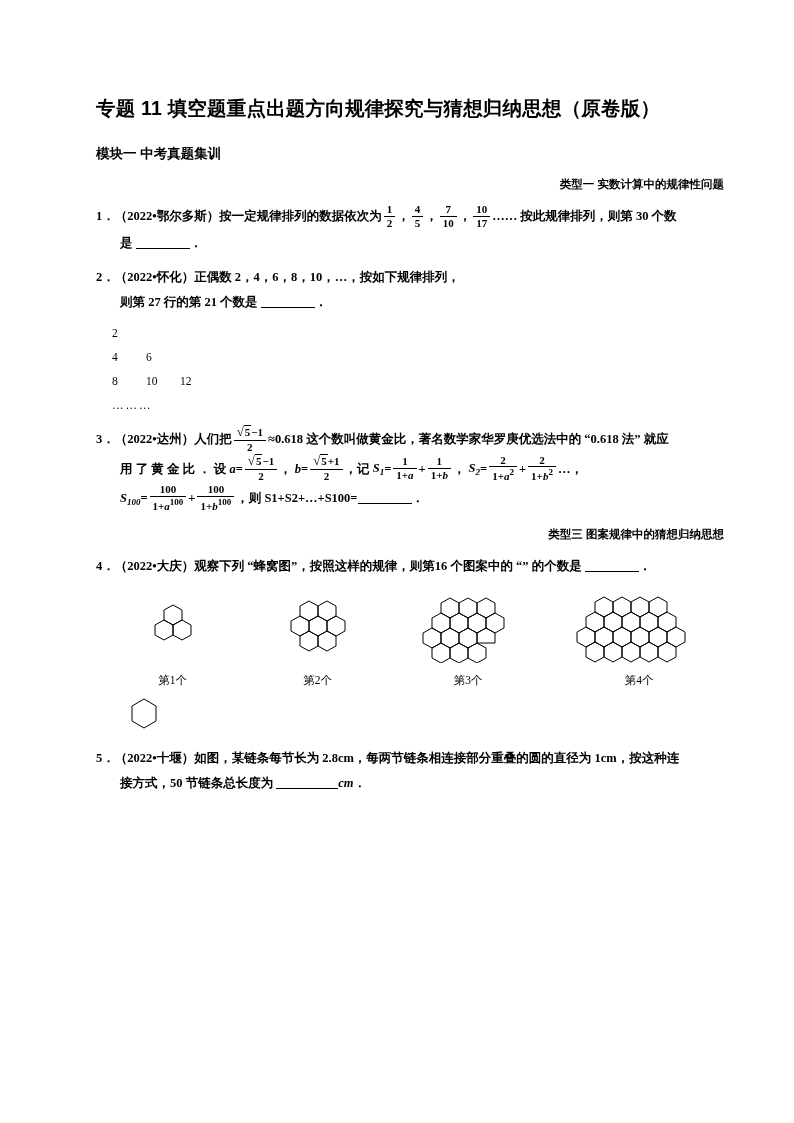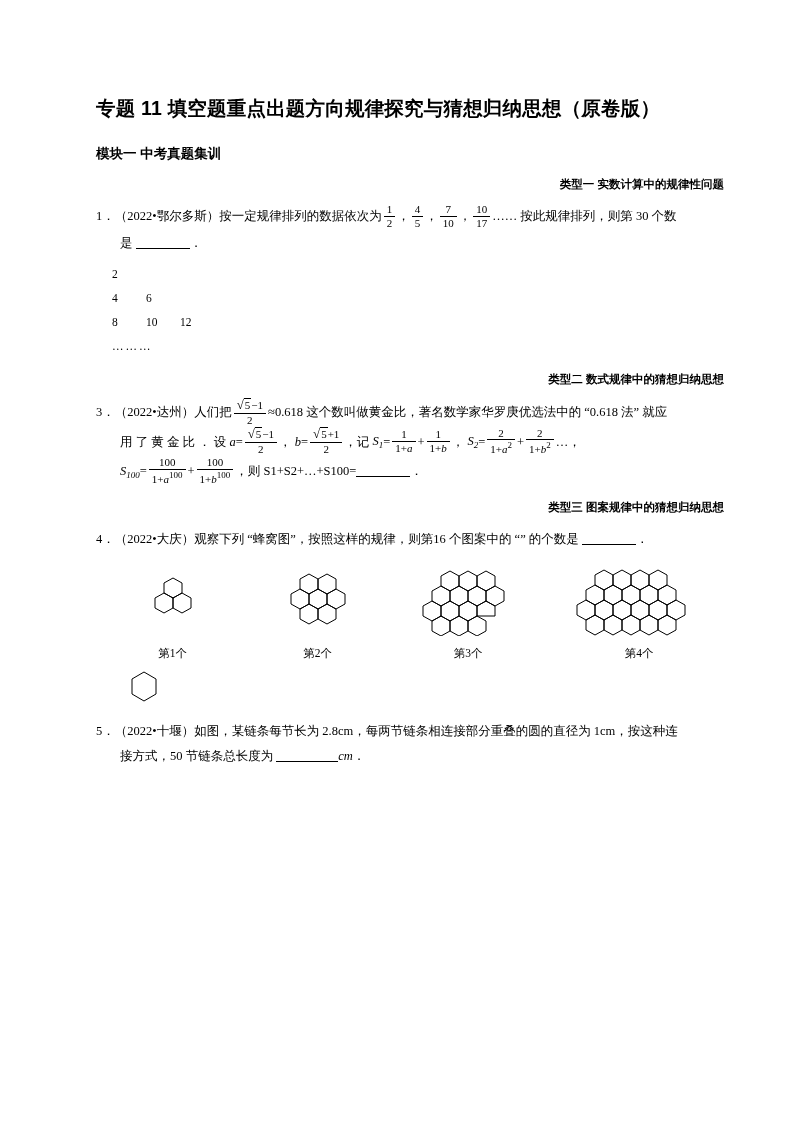--- a/index.html
+++ b/index.html
@@ -41,20 +41,21 @@
     font-size:11.5px;
     font-weight:bold;
     margin:14px 0 12px 0;
     text-align:right;
   }
   .q{
     font-size:12.5px;
     line-height:2.0;
     margin:9px 0 6px 0;
     text-align:justify;
+    font-weight:bold;
   }
   .q .cont{ display:block; margin-left:24px;}
   .blank{
     display:inline-block;
     min-width:54px;
     border-bottom:1px solid #000;
     height:12px;
     vertical-align:-2px;
   }
   .blank.wide{min-width:62px;}
@@ -121,29 +122,32 @@
 
     <div class="module-head">模块一 中考真题集训</div>
 
     <div class="type-head">类型一 实数计算中的规律性问题</div>
 
     <div class="q">
       <span>1．</span><span>（2022•鄂尔多斯）</span><span>按一定规律排列的数据依次为</span><span class="seq"><span class="frac"><span class="num">1</span><span class="den">2</span></span>，<span class="frac"><span class="num">4</span><span class="den">5</span></span>，<span class="frac"><span class="num">7</span><span class="den">10</span></span>，<span class="frac"><span class="num">10</span><span class="den">17</span></span><span>……</span></span>&nbsp;<span>按此规律排列，则第 30 个数</span>
       <span class="cont"><span>是</span>&nbsp;<span class="blank"></span><span>．</span></span>
     </div>
 
+    <div class="q">
+      <span>2．</span><span>（2022•怀化）</span><span>正偶数 2，4，6，8，10，…，按如下规律排列，</span>
+      <span class="cont"><span>则第 27 行的第 21 个数是</span>&nbsp;<span class="blank"></span><span>．</span></span>
+    </div>
 
     <div class="tri">
       <div><span>2</span></div>
       <div><span>4</span><span>6</span></div>
       <div><span>8</span><span>10</span><span>12</span></div>
       <div class="dots">………</div>
     </div>
 
-    <div class="type-head">类型二 数式规律中的猜想归纳思想</div>
 
     <div class="q">
       <span>3．</span><span>（2022•达州）</span><span>人们把</span><span class="frac"><span class="num"><span class="sqrt"><span class="radic">√</span><span class="rad">5</span></span>−1</span><span class="den">2</span></span><span>≈</span><span>0.618 这个数叫做黄金比，著名数学家华罗庚优选法中的 “0.618 法” 就应</span>
 
       <span class="cont">
         <span>用 了 黄 金 比 ． 设</span>
         <span class="italic">a</span><span>=</span><span class="frac"><span class="num"><span class="sqrt"><span class="radic">√</span><span class="rad">5</span></span>−1</span><span class="den">2</span></span><span>，</span>
         <span class="italic">b</span><span>=</span><span class="frac"><span class="num"><span class="sqrt"><span class="radic">√</span><span class="rad">5</span></span>+1</span><span class="den">2</span></span><span>，记</span>
         <span class="italic">S<span class="sub">1</span></span><span>=</span><span class="frac"><span class="num">1</span><span class="den">1+<span class="italic">a</span></span></span>+<span class="frac"><span class="num">1</span><span class="den">1+<span class="italic">b</span></span></span><span>，</span>
         <span class="italic">S<span class="sub">2</span></span><span>=</span><span class="frac"><span class="num">2</span><span class="den">1+<span class="italic">a</span><span class="sup">2</span></span></span>+<span class="frac"><span class="num">2</span><span class="den">1+<span class="italic">b</span><span class="sup">2</span></span></span><span>…，</span>

